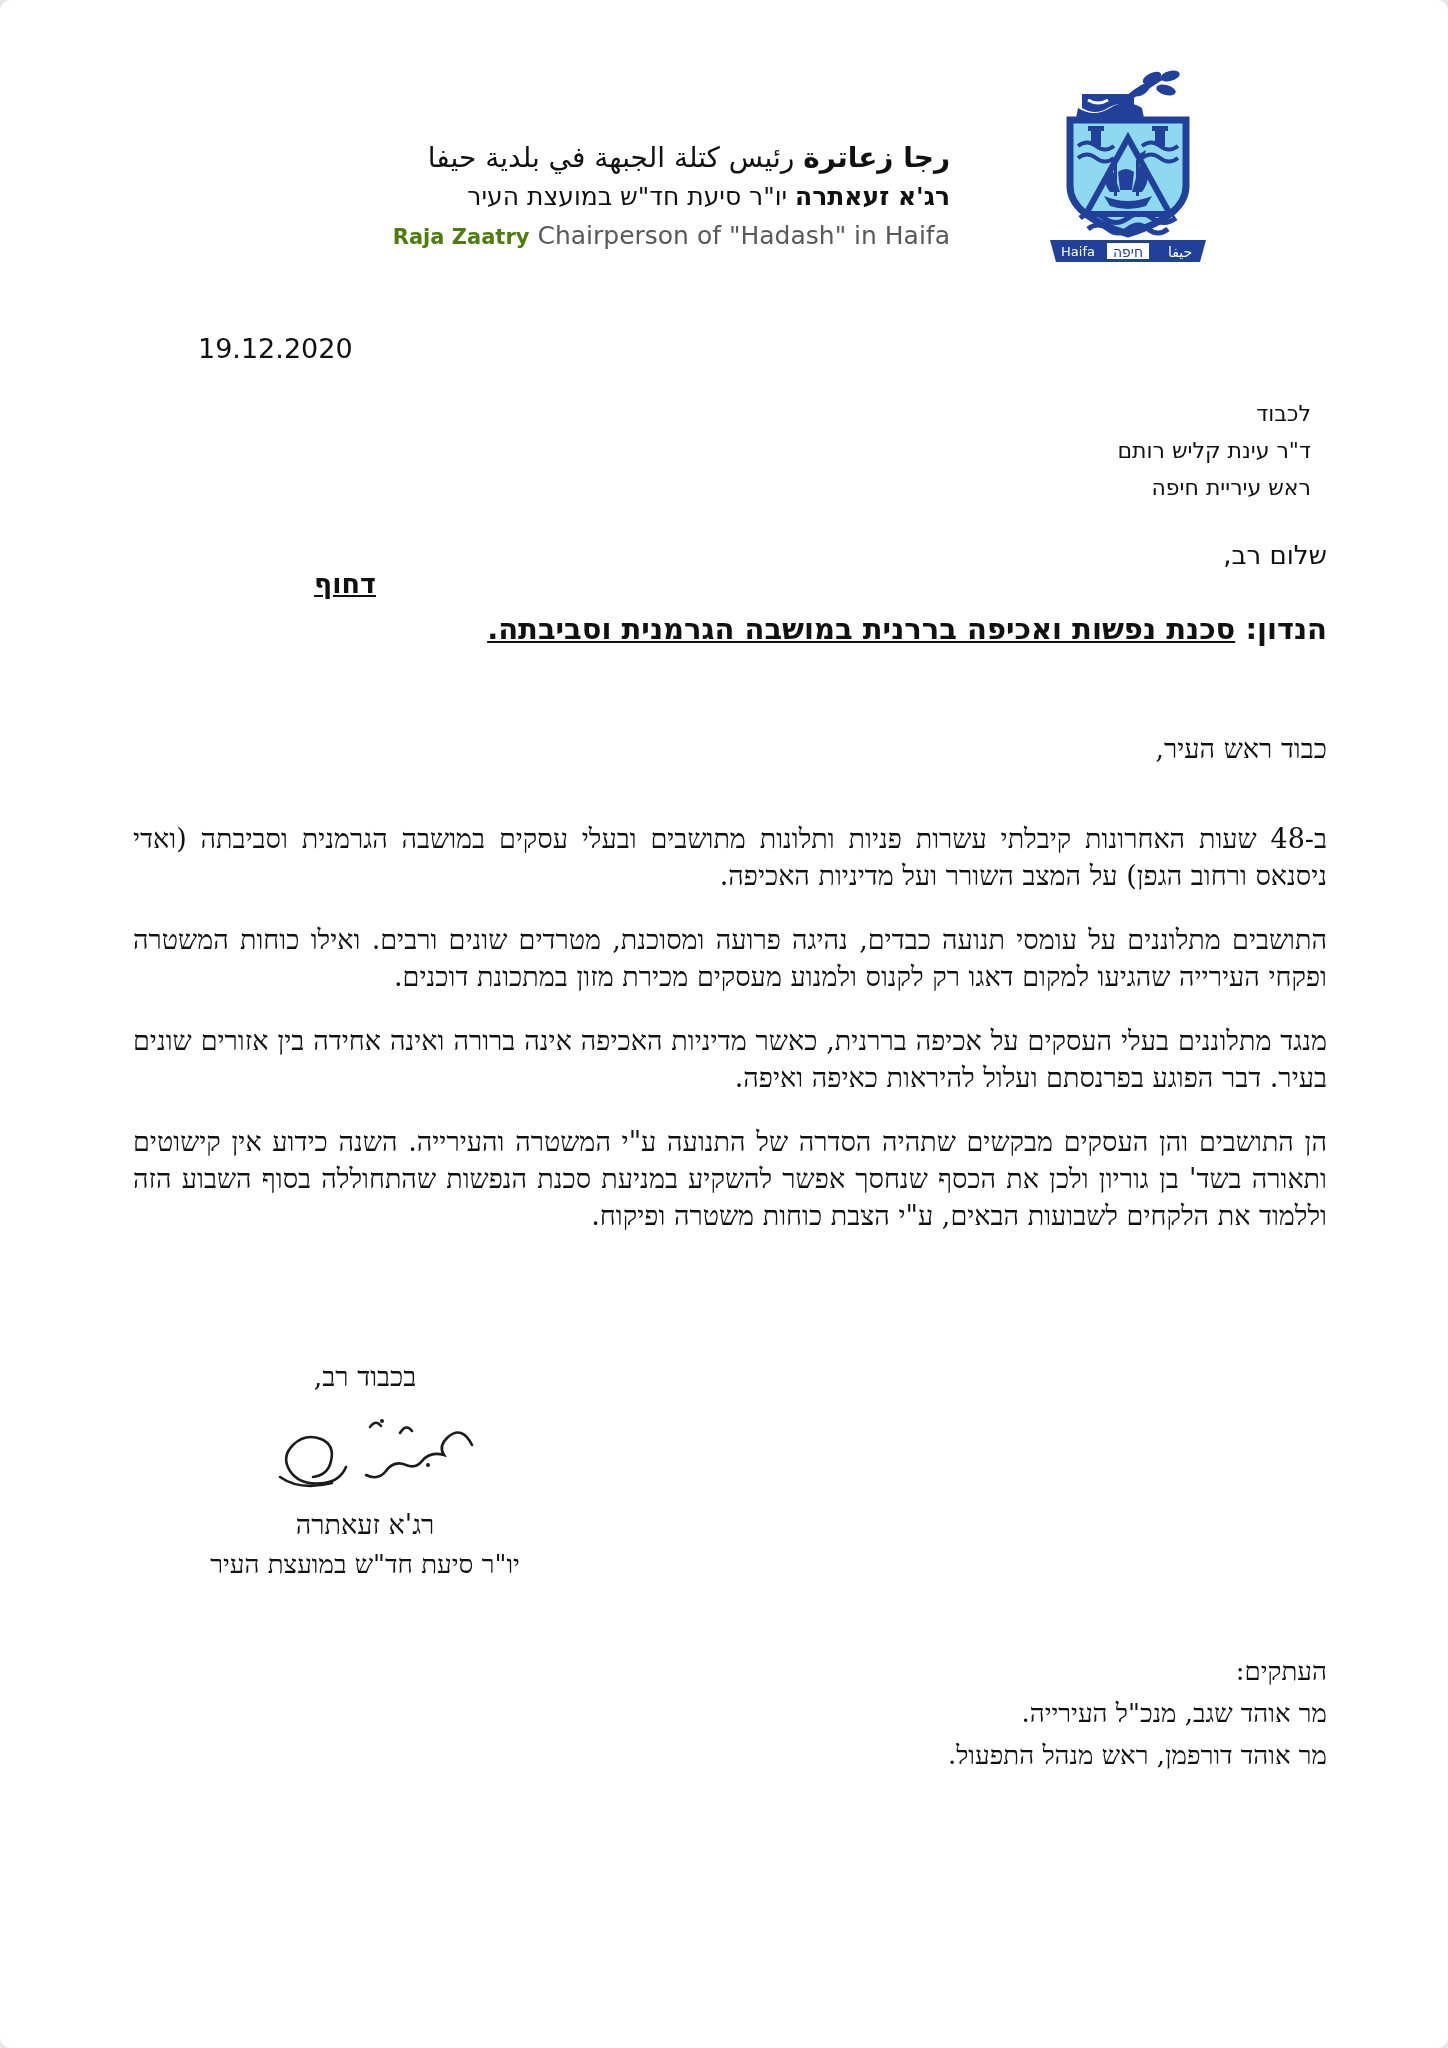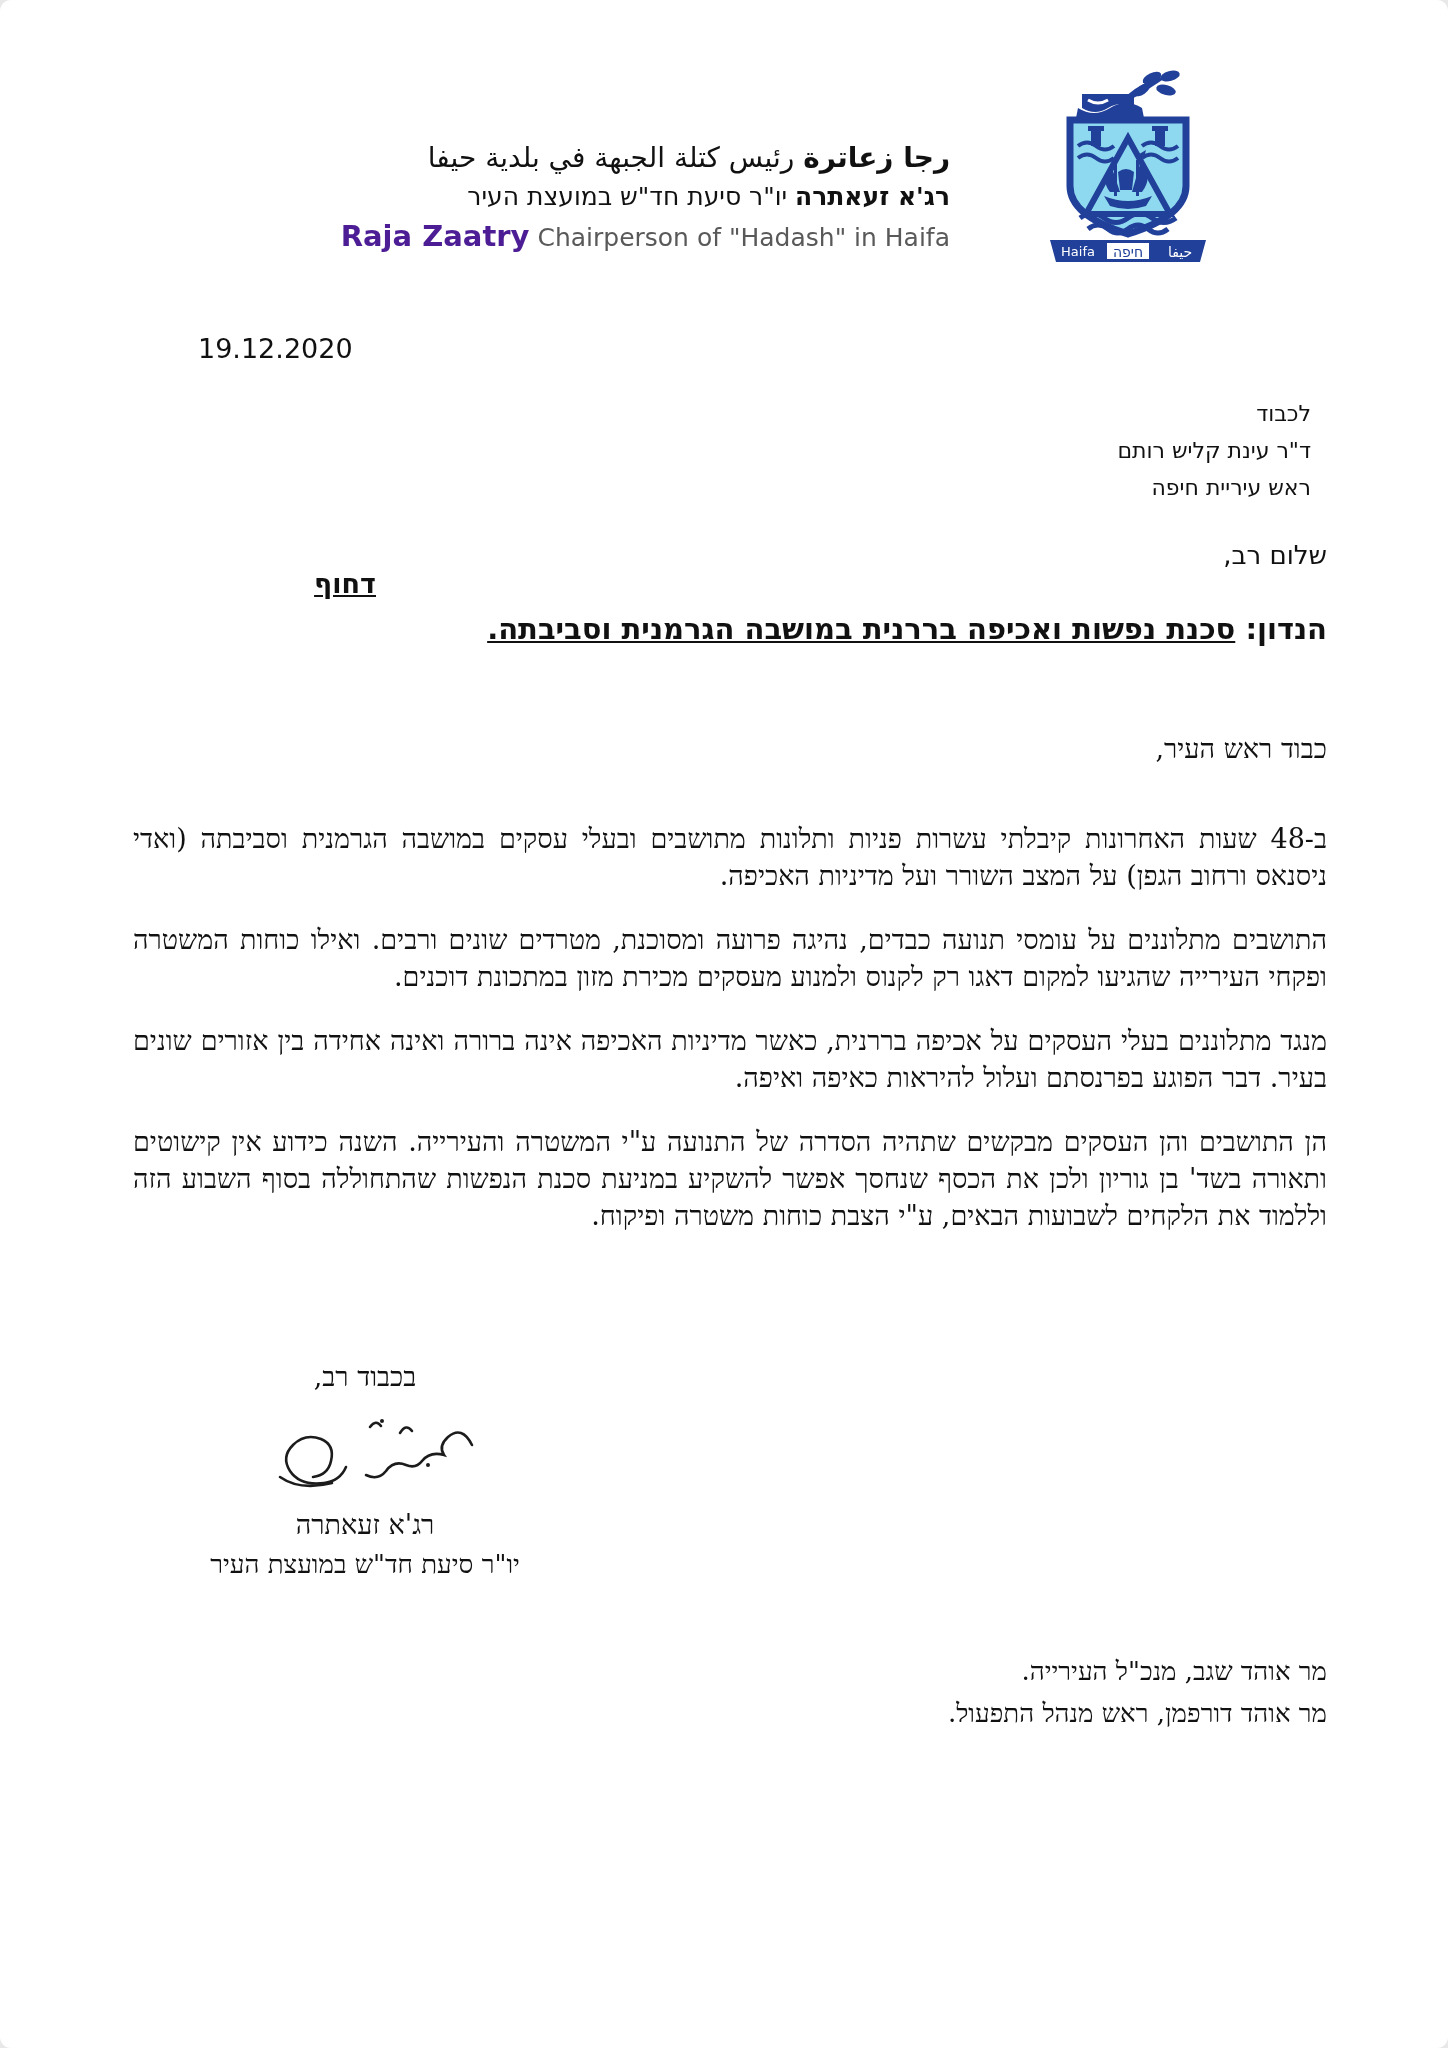--- a/index.html
+++ b/index.html
@@ -16,21 +16,21 @@
   
   .lh-text{
     position:absolute; top:138px; right:498px;
     text-align:right; direction:rtl; white-space:nowrap;
   }
   .lh-arabic{font-size:28px; line-height:40px; direction:rtl;}
   .lh-arabic .b{font-weight:bold;}
   .lh-hebrew{font-size:25px; line-height:38px;}
   .lh-hebrew .b{font-weight:bold;}
   .lh-english{font-size:25px; line-height:40px; direction:ltr; color:#595959;}
-  .lh-english .b{font-weight:bold; color:#4c1d95; font-size:29px;}
+  .lh-english .b{font-weight:bold; color:#4d7c0f; font-size:21px;}
   
   .logo{position:absolute; top:68px; left:1048px; width:160px; height:200px;}
   
   .date{position:absolute; top:333px; left:198px; font-size:27px; direction:ltr;}
   .content{
     position:absolute; left:133px; top:0; width:1194px;
     direction:rtl; text-align:right;
   }
   .addressee{position:absolute; top:395px; right:16px; font-size:22px; line-height:37px;}
   .greeting{position:absolute; top:540px; right:0; font-size:26px;}
@@ -164,20 +164,21 @@
     <div class="salutation">כבוד ראש העיר,</div>
 
     <div class="paras">
       <p>ב-48 שעות האחרונות קיבלתי עשרות פניות ותלונות מתושבים ובעלי עסקים במושבה הגרמנית וסביבתה (ואדי ניסנאס ורחוב הגפן) על המצב השורר ועל מדיניות האכיפה.</p>
       <p>התושבים מתלוננים על עומסי תנועה כבדים, נהיגה פרועה ומסוכנת, מטרדים שונים ורבים. ואילו כוחות המשטרה ופקחי העירייה שהגיעו למקום דאגו רק לקנוס ולמנוע מעסקים מכירת מזון במתכונת דוכנים.</p>
       <p>מנגד מתלוננים בעלי העסקים על אכיפה בררנית, כאשר מדיניות האכיפה אינה ברורה ואינה אחידה בין אזורים שונים בעיר. דבר הפוגע בפרנסתם ועלול להיראות כאיפה ואיפה.</p>
       <p>הן התושבים והן העסקים מבקשים שתהיה הסדרה של התנועה ע"י המשטרה והעירייה. השנה כידוע אין קישוטים ותאורה בשד' בן גוריון ולכן את הכסף שנחסך אפשר להשקיע במניעת סכנת הנפשות שהתחוללה בסוף השבוע הזה וללמוד את הלקחים לשבועות הבאים, ע"י הצבת כוחות משטרה ופיקוח.</p>
     </div>
 
     <div class="copies">
+      <div>העתקים:</div>
       <div>מר אוהד שגב, מנכ"ל העירייה.</div>
       <div>מר אוהד דורפמן, ראש מנהל התפעול.</div>
     </div>
 
   </div>
 
   <div class="urgent">דחוף</div>
 
   <div class="sigblock">
     <div class="sig-closing">בכבוד רב,</div>

